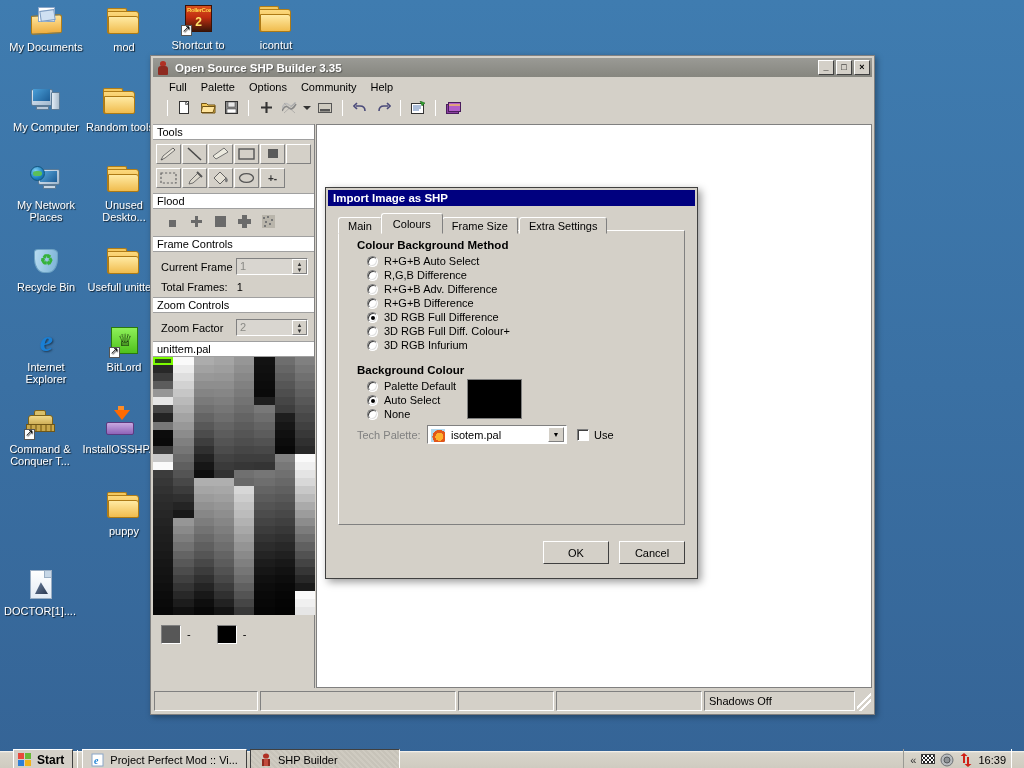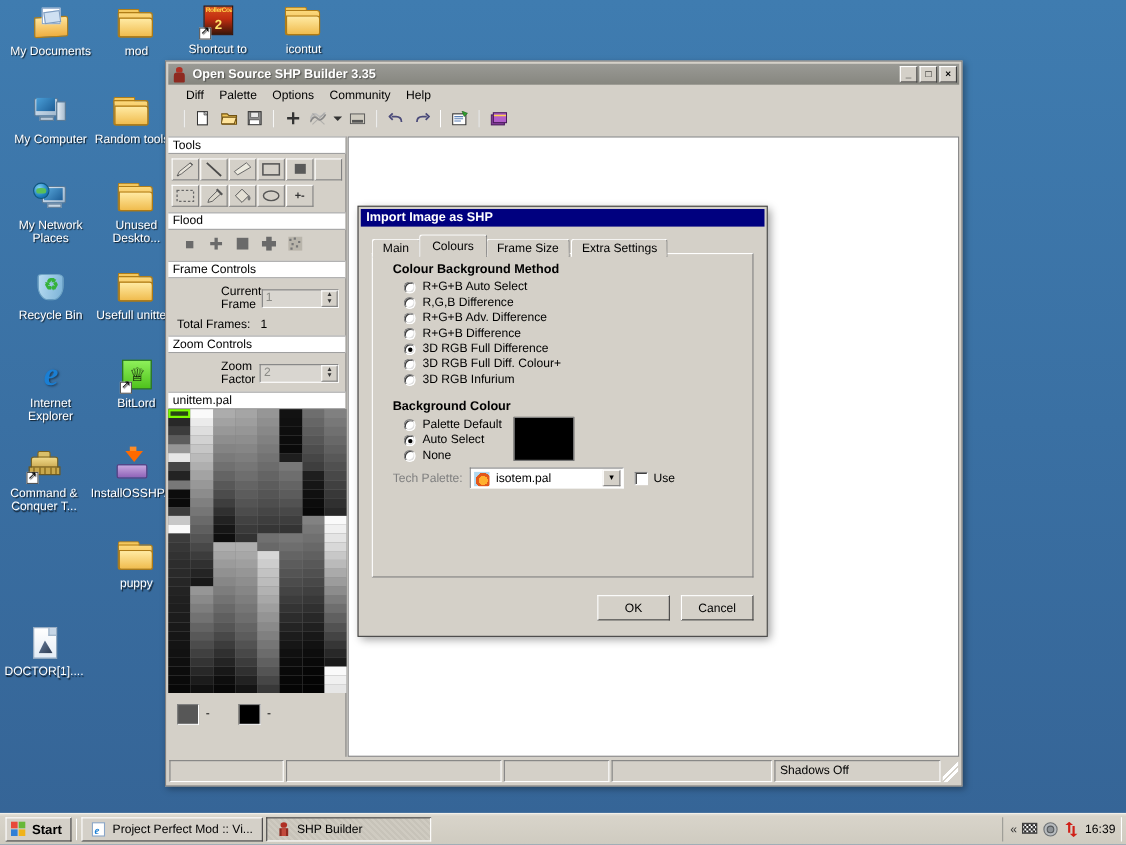--- a/index.html
+++ b/index.html
@@ -282,21 +282,21 @@
   .tool-row { display:flex; padding:4px 3px 0 3px; gap:1px; }
   .tool-btn {
     width:25px; height:20px; background:#d4d0c8;
     border:1px solid; border-color:#fff #808080 #808080 #fff;
     display:flex; align-items:center; justify-content:center;
     font-size:11px; color:#444;
   }
   .flood-row { display:flex; padding:6px 8px 6px 12px; gap:10px; align-items:center; }
   .flood-i { font-size:11px; color:#555; width:14px; text-align:center; }
 
-  .ctrl-row { display:flex; align-items:center; padding:6px 6px 2px 8px; font-size:11px;margin-left:40px; }
+  .ctrl-row { display:flex; align-items:center; padding:6px 6px 2px 8px; font-size:11px; }
   .ctrl-row .lab { flex:1; }
   .spin {
     width:72px; height:17px; display:flex;
     border:1px solid; border-color:#808080 #fff #fff #808080;
     background:#d9d6d0;
   }
   .spin .val { flex:1; padding:1px 3px; color:#8a8a85; font-size:11px; }
   .spin .arrows {
     width:15px; background:#d4d0c8;
     border:1px solid; border-color:#fff #808080 #808080 #fff;
@@ -437,24 +437,24 @@
     position:absolute; right:12px; bottom:14px; display:flex; gap:10px;
   }
   .btn {
     width:66px; height:23px; background:#d4d0c8;
     border:1px solid; border-color:#fff #404040 #404040 #fff;
     font-size:11px; display:flex; align-items:center; justify-content:center;
   }
 
   
   .taskbar {
-    position:absolute; left:0; right:0; bottom:0; height:29px;
+    position:absolute; left:0; right:0; bottom:0; height:17px;
     background: linear-gradient(180deg,#e4e1d8 0%,#d8d4ca 8%,#cfcbc0 100%);
     border-top:1px solid #f2efe9;
-    display:flex; align-items:center; padding:0 4px;
+    display:flex; align-items:center; padding:0 12px;
   }
   .start {
     display:flex; align-items:center; gap:4px;
     height:22px; padding:0 8px 0 4px; margin-left:1px;
     background:#d4d0c8;
     border:1px solid; border-color:#fff #404040 #404040 #fff;
     font-weight:bold; font-size:12px;
   }
   .flag { width:15px; height:14px; position:relative; }
   .flag i { position:absolute; width:6px; height:6px; }
@@ -673,21 +673,21 @@
       </div>
     <span class="ttl">Open Source SHP Builder 3.35</span>
     <div class="tbtns">
       <div class="tbtn">_</div>
       <div class="tbtn">□</div>
       <div class="tbtn">×</div>
     </div>
   </div>
 
   <div class="menubar">
-    <span>Diff</span>
+    <span>Full</span>
     <span>Palette</span>
     <span>Options</span>
     <span>Community</span>
     <span>Help</span>
   </div>
 
   <div class="toolbar">
     <div class="tb-sep"></div>
     <div class="tb-btn">
       <svg width="12" height="14" viewBox="0 0 12 14">

